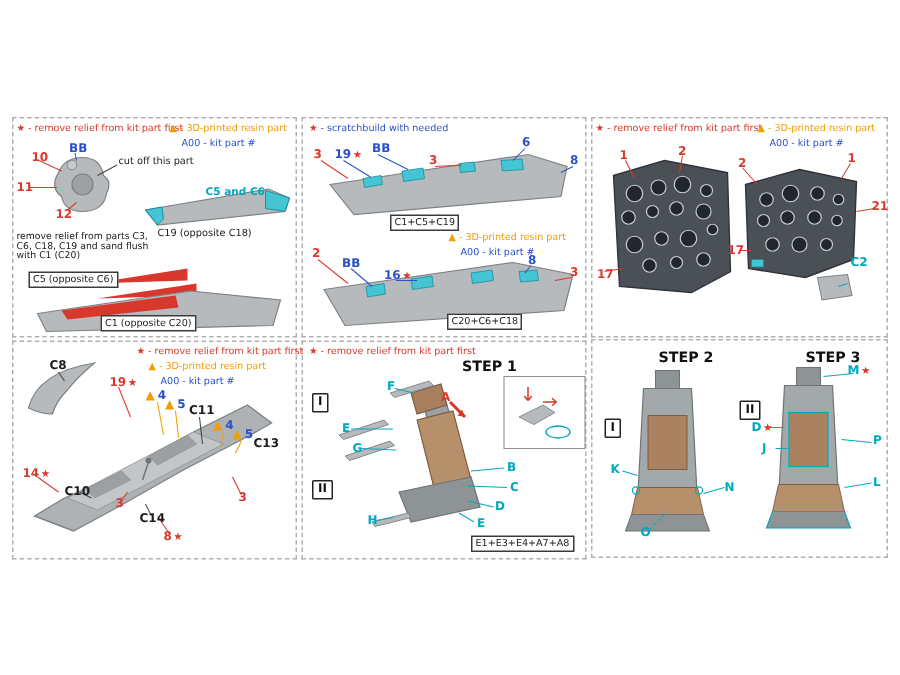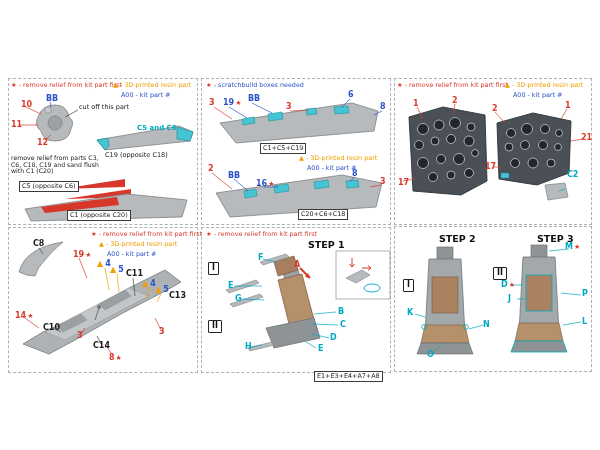--- a/index.html
+++ b/index.html
@@ -97,21 +97,21 @@
         <line x1="88" y1="32" x2="106" y2="31" stroke="#d93a2b"></line>
         <line x1="148" y1="20" x2="140" y2="28" stroke="#2b51c8"></line>
         <line x1="180" y1="32" x2="172" y2="36" stroke="#2b51c8"></line>
         <line x1="10" y1="94" x2="30" y2="110" stroke="#d93a2b"></line>
         <line x1="32" y1="100" x2="46" y2="112" stroke="#2b51c8"></line>
         <line x1="62" y1="108" x2="76" y2="108" stroke="#2b51c8"></line>
         <line x1="152" y1="98" x2="148" y2="103" stroke="#2b51c8"></line>
         <line x1="179" y1="106" x2="168" y2="108" stroke="#d93a2b"></line>
       </g>
     </svg>
-    <span class="lb legend" style="left:4px;top:3px"><span class="red sym">★</span><span class="blue">- scratchbuild boxes needed</span></span>
+    <span class="lb legend" style="left:4px;top:3px"><span class="red sym">★</span><span class="blue">- scratchbuild with needed</span></span>
     <span class="lb red" style="left:7px;top:20px">3</span>
     <span class="lb" style="left:21px;top:20px"><span class="blue">19</span><span class="red star">★</span></span>
     <span class="lb blue" style="left:46px;top:16px">BB</span>
     <span class="lb red" style="left:84px;top:24px">3</span>
     <span class="lb blue" style="left:146px;top:12px">6</span>
     <span class="lb blue" style="left:178px;top:24px">8</span>
     <span class="lb boxed" style="left:58px;top:64px">C1+C5+C19</span>
     <span class="lb legend" style="left:97px;top:76px"><span class="org sym">▲</span><span class="org">- 3D-printed resin part</span></span>
     <span class="lb legend blue" style="left:105px;top:86px">A00 - kit part #</span>
     <span class="lb red" style="left:6px;top:86px">2</span>
@@ -278,21 +278,21 @@
     <span class="lb cyan" style="left:56px;top:26px">F</span>
     <span class="lb red" style="left:92px;top:33px">A</span>
     <span class="lb cyan" style="left:26px;top:54px">E</span>
     <span class="lb cyan" style="left:33px;top:67px">G</span>
     <span class="lb rom" style="left:6px;top:92px">II</span>
     <span class="lb cyan" style="left:43px;top:115px">H</span>
     <span class="lb cyan" style="left:136px;top:80px">B</span>
     <span class="lb cyan" style="left:138px;top:93px">C</span>
     <span class="lb cyan" style="left:128px;top:106px">D</span>
     <span class="lb cyan" style="left:116px;top:117px">E</span>
-    <span class="lb boxed" style="left:112px;top:143px">E1+E3+E4+A7+A8</span>
+    <span class="lb boxed" style="left:112px;top:129px">E1+E3+E4+A7+A8</span>
   </section>
 
   <section class="panel" style="left:394px;top:226px;width:198px;height:146px">
     <svg width="198" height="146" viewBox="0 0 198 146">
       <g>
         <rect x="42" y="20" width="16" height="13" fill="#8e9396" stroke="#6f7477" stroke-width="0.7"></rect>
         <path d="M34 32 L66 32 L70 108 L30 108 Z" fill="#a3a8ab" stroke="#6f7477" stroke-width="0.8"></path>
         <rect x="37" y="50" width="26" height="36" fill="#ab8260" stroke="#7a573c" stroke-width="0.6"></rect>
         <path d="M30 98 L70 98 L74 116 L26 116 Z" fill="#b5906b" stroke="#7a573c" stroke-width="0.6"></path>
         <path d="M26 116 L74 116 L78 127 L22 127 Z" fill="#8e9396" stroke="#6f7477" stroke-width="0.7"></path>

